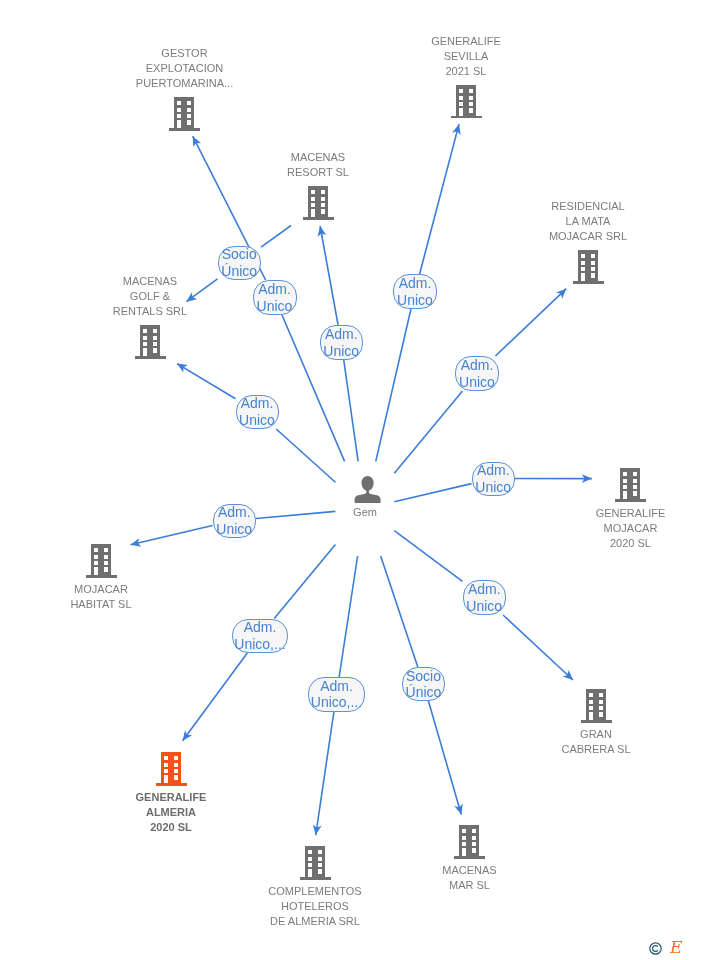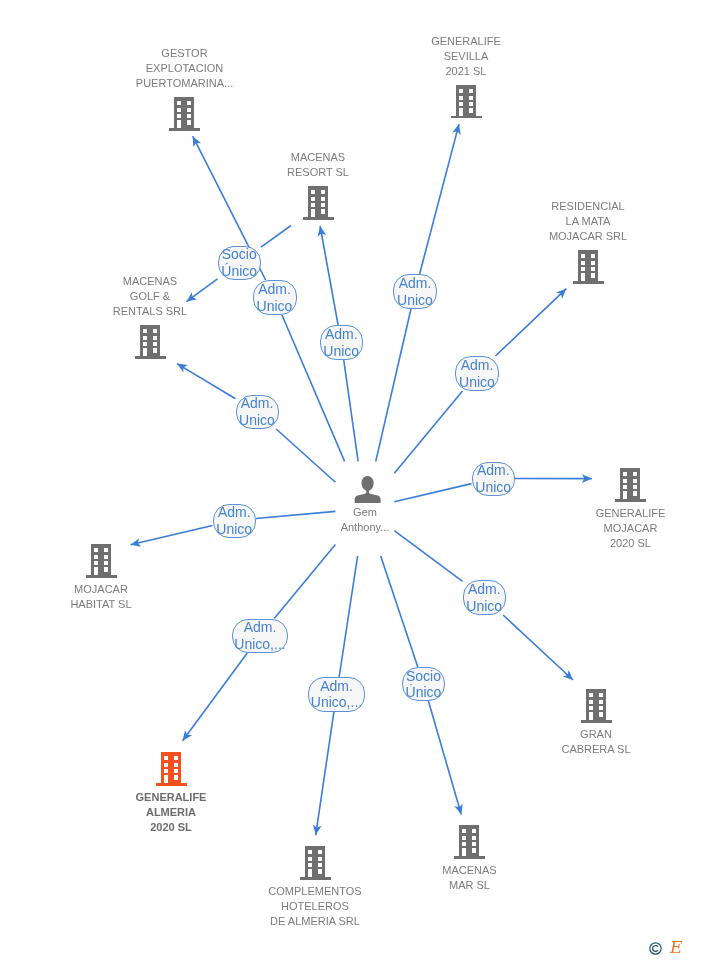--- a/index.html
+++ b/index.html
@@ -61,21 +61,20 @@
       <line x1="335.40000000005745" y1="482.22640241080734" x2="276.1894017534471" y2="428.99999999996936" stroke="#3b7dd8" stroke-width="1.6"></line>
       <line x1="235.5000000000582" y1="398.809687500035" x2="177" y2="363.6" stroke="#3b7dd8" stroke-width="1.6"></line>
       <polygon points="177,363.6 183.29885718357085,372.52661179737186 183.4258753190439,367.4675737076496 187.83681033387964,364.98691808969363" fill="#3b7dd8"></polygon>
     </svg>
   <div id="nodes">
       <div class="nodeicon" style="left: 354.1px; top: 475.6px;"><svg width="27.2" height="27.6" viewBox="0 0 27.2 27.6">
           <path fill="#6f6f6f" d="M13.6 0C10.2 0 7.5 3.0 7.5 7.1c0 3.1 1.5 5.9 3.6 7.0c.85.45 1.3 1.0 1.3 1.85 0 1.05-.8 1.85-2.1 2.1l-5.9 1.2C2.0 19.8.6 21.4.6 23.6v4.0h26v-4.0c0-2.2-1.4-3.8-3.8-4.35l-5.9-1.2c-1.3-.25-2.1-1.05-2.1-2.1 0-.85.45-1.4 1.3-1.85C18.2 13.0 19.7 10.2 19.7 7.1 19.7 3.0 17.0 0 13.6 0z"></path>
         </svg></div>
       <div class="nodelabel" style="left: 0px; width: 728px; top: 504.5px; transform: translateX(1px); text-align: center;">
         <div>Gem</div>
-        <div>Anthony...</div>
       </div>
       <div class="nodeicon" style="left: 169px; top: 97px;"><svg width="31" height="33.8" viewBox="0 0 31 33.8" shape-rendering="crispEdges">
           <path fill="#6f6f6f" d="M4.9 0h20v30.6h6.1v3.2H0v-3.2h4.9z"></path>
           <g fill="#ffffff">
             <rect x="8.0" y="3.9" width="3.9" height="3.9"></rect>
             <rect x="18.1" y="3.9" width="3.8" height="3.9"></rect>
             <rect x="8.0" y="10.6" width="3.9" height="4.0"></rect>
             <rect x="18.1" y="10.6" width="3.8" height="4.0"></rect>
             <rect x="8.0" y="17.3" width="3.9" height="3.9"></rect>
             <rect x="18.1" y="17.3" width="3.8" height="3.9"></rect>

